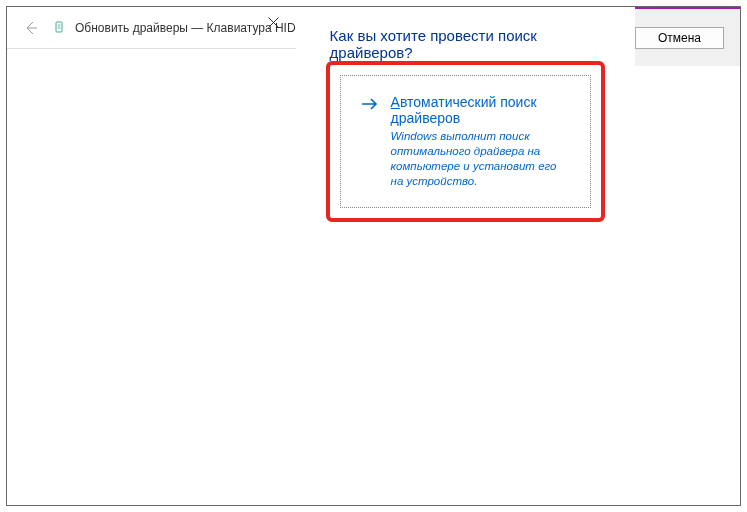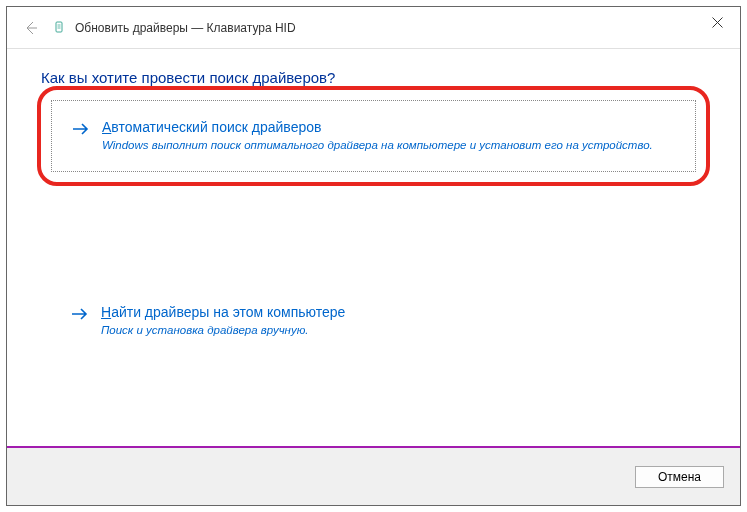--- a/index.html
+++ b/index.html
@@ -16,21 +16,21 @@
     }
     .window {
       position: absolute;
       left: 6px;
       top: 6px;
       width: 735px;
       height: 500px;
       border: 1px solid #666;
       background: #fff;
       display: flex;
-      flex-direction: column;
+      flex-direction: row;
     }
     .titlebar {
       height: 42px;
       display: flex;
       align-items: center;
       padding-left: 14px;
       position: relative;
       border-bottom: 1px solid #e0e0e0;
     }
     .back-arrow {
@@ -72,21 +72,21 @@
       position: relative;
     }
     .heading {
       color: #003399;
       font-size: 15px;
       font-weight: normal;
       margin-left: 4px;
     }
     .option-highlight {
       border: 4px solid #e8261f;
-      border-radius: 20px;
+      border-radius: 6px;
       padding: 10px;
       margin-bottom: 118px;
     }
     .option-box {
       border: 1px dotted #888;
       padding: 18px 20px;
       background: #fff;
     }
     .option-plain {
       padding: 0 34px;
@@ -172,29 +172,18 @@
             <path d="M1 8 L15 8 M10 3 L15 8 L10 13" stroke="#0066cc" stroke-width="1.6" fill="none"></path>
           </svg>
           <div class="option-text">
             <div class="option-title"><span class="underline-first">А</span><span>втоматический поиск драйверов</span></div>
             <div class="option-desc">Windows выполнит поиск оптимального драйвера на компьютере и установит его на устройство.</div>
           </div>
         </div>
       </div>
     </div>
 
-    <div class="option-plain">
-      <div class="option-row">
-        <svg class="arrow-icon" width="18" height="16" viewBox="0 0 18 16">
-          <path d="M1 8 L15 8 M10 3 L15 8 L10 13" stroke="#0066cc" stroke-width="1.6" fill="none"></path>
-        </svg>
-        <div class="option-text">
-          <div class="option-title"><span class="underline-first">Н</span><span>айти драйверы на этом компьютере</span></div>
-          <div class="option-desc">Поиск и установка драйвера вручную.</div>
-        </div>
-      </div>
-    </div>
   </div>
 
   <div class="footer">
     <button class="cancel-btn">Отмена</button>
   </div>
 </div>
 
 </body></html>

